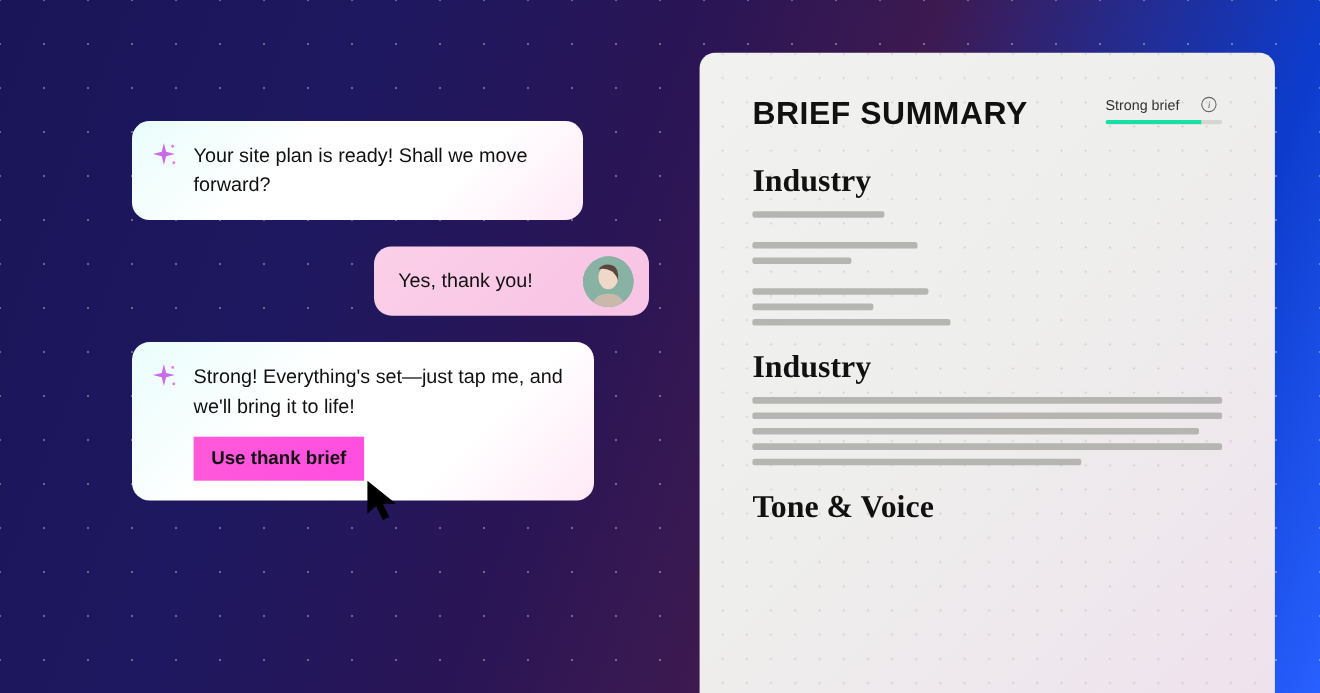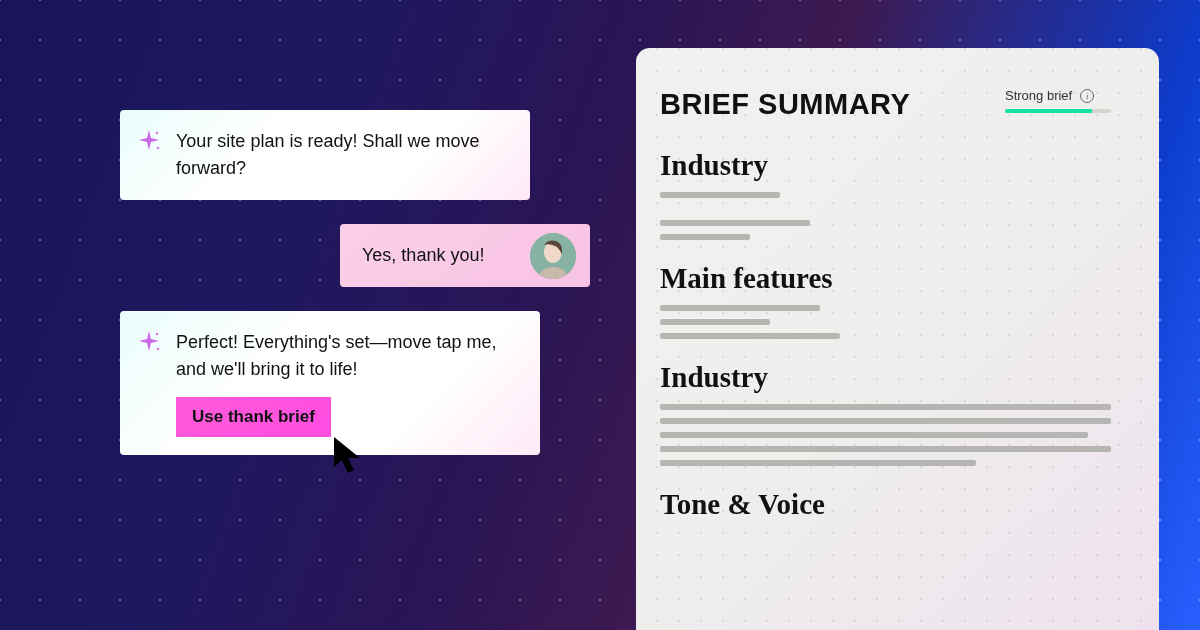--- a/index.html
+++ b/index.html
@@ -19,21 +19,21 @@
     background-position: 20px 20px;
   }
   .chat-wrap {
     position: absolute;
     left: 120px;
     top: 110px;
     width: 470px;
   }
   .bubble {
     position: relative;
-    border-radius: 4px;
+    border-radius: 16px;
     padding: 18px 22px 18px 56px;
     font-size: 18px;
     line-height: 1.5;
     color: #111;
     margin-bottom: 24px;
   }
   .bubble.ai {
     background: linear-gradient(135deg, #e9fdfb 0%, #ffffff 35%, #ffffff 70%, #ffe9f6 100%);
   }
   .bubble.ai .sparkle {
@@ -80,21 +80,21 @@
     top: 435px;
   }
   .panel {
     position: absolute;
     left: 636px;
     top: 48px;
     width: 523px;
     height: 582px;
     background: linear-gradient(135deg, #f1f1ef 0%, #eeeeec 50%, #efe2ee 100%);
     border-radius: 14px 14px 0 0;
-    padding: 40px 48px 0 24px;
+    padding: 40px 48px 0 48px;
     overflow: hidden;
   }
   .panel-dots {
     position: absolute;
     inset: 0;
     background-image: radial-gradient(rgba(0,0,0,0.15) 1px, transparent 1px);
     background-size: 22px 22px;
     background-position: 10px 12px;
     opacity: 0.6;
     pointer-events: none;
@@ -116,22 +116,22 @@
   .strength {
     display: flex;
     flex-direction: column;
     align-items: flex-start;
     gap: 6px;
     font-size: 13px;
     color: #333;
   }
   .strength-row {
     display: flex;
-    align-items: flex-end;
-    gap: 8px;
+    align-items: flex-start;
+    gap: 20px;
   }
   .strength-bar {
     width: 106px;
     height: 4px;
     background: #d5d5d1;
     border-radius: 2px;
     overflow: hidden;
   }
   .strength-fill {
     width: 82%;
@@ -201,21 +201,21 @@
   </div>
 
   <div class="bubble ai" style="width:420px">
     <span class="sparkle">
       <svg width="26" height="26" viewBox="0 0 26 26">
         <path d="M13 2 L15 10 L23 12 L15 14 L13 22 L11 14 L3 12 L11 10 Z" fill="#c96be8"></path>
         <circle cx="21" cy="5" r="1.3" fill="#e07adf"></circle>
         <circle cx="22" cy="20" r="1.3" fill="#e07adf"></circle>
       </svg>
     </span>
-    <span>Perfect! Everything's set—move tap me, and we'll bring it to life!</span>
+    <span>Strong! Everything's set—just tap me, and we'll bring it to life!</span>
     <br>
     <button class="cta-button">Use thank brief</button>
   </div>
 
 </div>
 
 <div class="cursor">
   <svg width="38" height="40" viewBox="0 0 38 40">
     <path d="M4 2 L4 32 L12 25 L18 38 L24 35 L18 23 L30 23 Z" fill="#000"></path>
   </svg>
@@ -241,21 +241,20 @@
     <h3>Industry</h3>
     <div class="ph" style="width:120px"></div>
   </div>
 
   <div class="section">
     <div class="ph" style="width:150px"></div>
     <div class="ph" style="width:90px"></div>
   </div>
 
   <div class="section">
-    <h3>Main features</h3>
     <div class="ph" style="width:160px"></div>
     <div class="ph" style="width:110px"></div>
     <div class="ph" style="width:180px"></div>
   </div>
 
   <div class="section">
     <h3>Industry</h3>
     <div class="ph" style="width:100%"></div>
     <div class="ph" style="width:100%"></div>
     <div class="ph" style="width:95%"></div>

